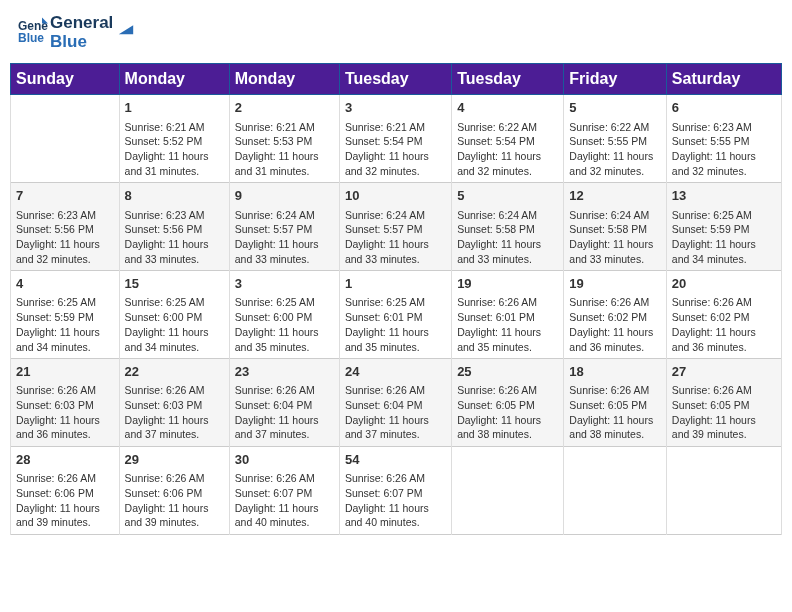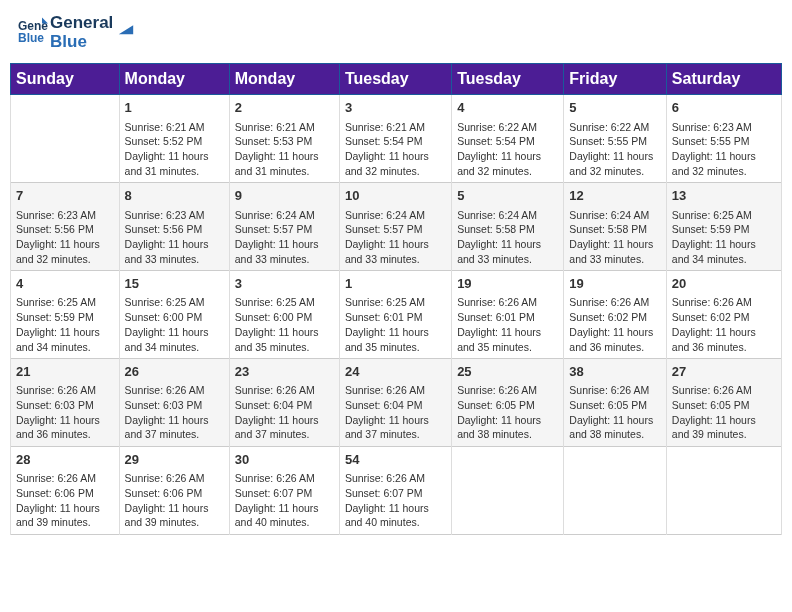--- a/index.html
+++ b/index.html
@@ -250,21 +250,21 @@
         </td>
       </tr>
       <tr>
         <td>
           <span class="day-num">21</span>
           <div class="cell-content">Sunrise: 6:26 AM</div>
           <div class="cell-content">Sunset: 6:03 PM</div>
           <div class="cell-content">Daylight: 11 hours and 36 minutes.</div>
         </td>
         <td>
-          <span class="day-num">26</span>
+          <span class="day-num">22</span>
           <div class="cell-content">Sunrise: 6:26 AM</div>
           <div class="cell-content">Sunset: 6:03 PM</div>
           <div class="cell-content">Daylight: 11 hours and 37 minutes.</div>
         </td>
         <td>
           <span class="day-num">23</span>
           <div class="cell-content">Sunrise: 6:26 AM</div>
           <div class="cell-content">Sunset: 6:04 PM</div>
           <div class="cell-content">Daylight: 11 hours and 37 minutes.</div>
         </td>
@@ -274,21 +274,21 @@
           <div class="cell-content">Sunset: 6:04 PM</div>
           <div class="cell-content">Daylight: 11 hours and 37 minutes.</div>
         </td>
         <td>
           <span class="day-num">25</span>
           <div class="cell-content">Sunrise: 6:26 AM</div>
           <div class="cell-content">Sunset: 6:05 PM</div>
           <div class="cell-content">Daylight: 11 hours and 38 minutes.</div>
         </td>
         <td>
-          <span class="day-num">38</span>
+          <span class="day-num">18</span>
           <div class="cell-content">Sunrise: 6:26 AM</div>
           <div class="cell-content">Sunset: 6:05 PM</div>
           <div class="cell-content">Daylight: 11 hours and 38 minutes.</div>
         </td>
         <td>
           <span class="day-num">27</span>
           <div class="cell-content">Sunrise: 6:26 AM</div>
           <div class="cell-content">Sunset: 6:05 PM</div>
           <div class="cell-content">Daylight: 11 hours and 39 minutes.</div>
         </td>

